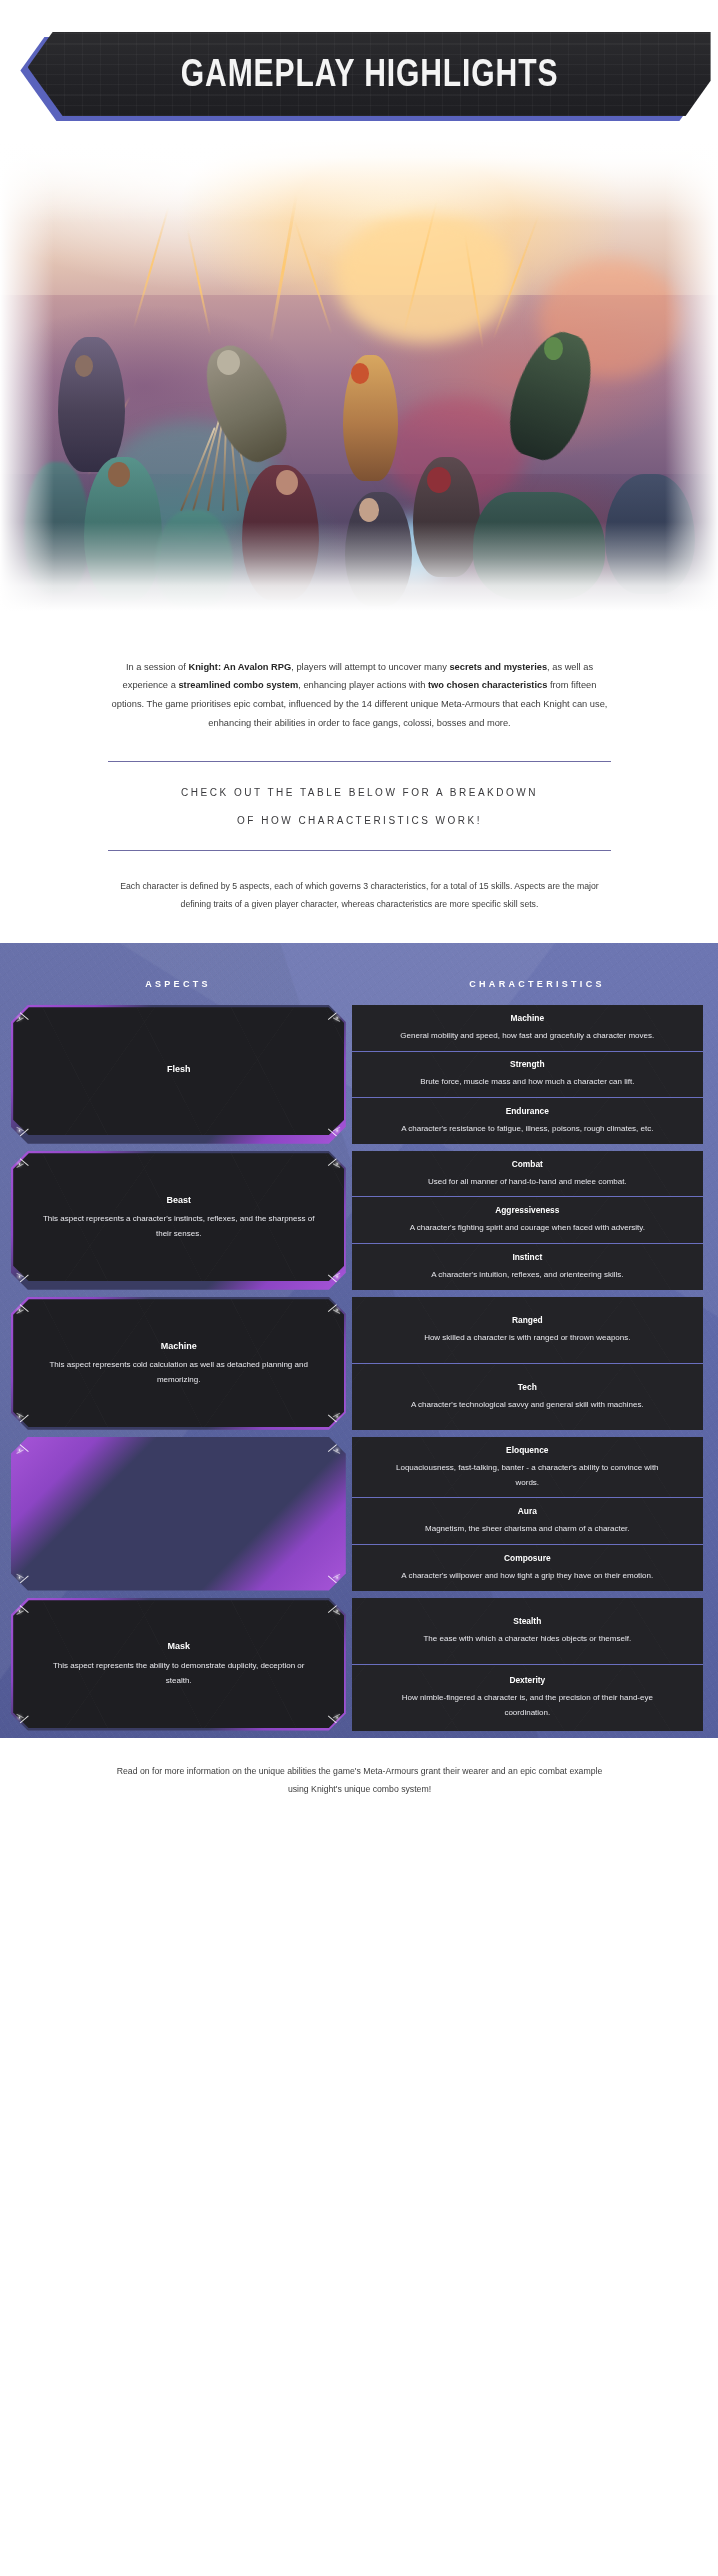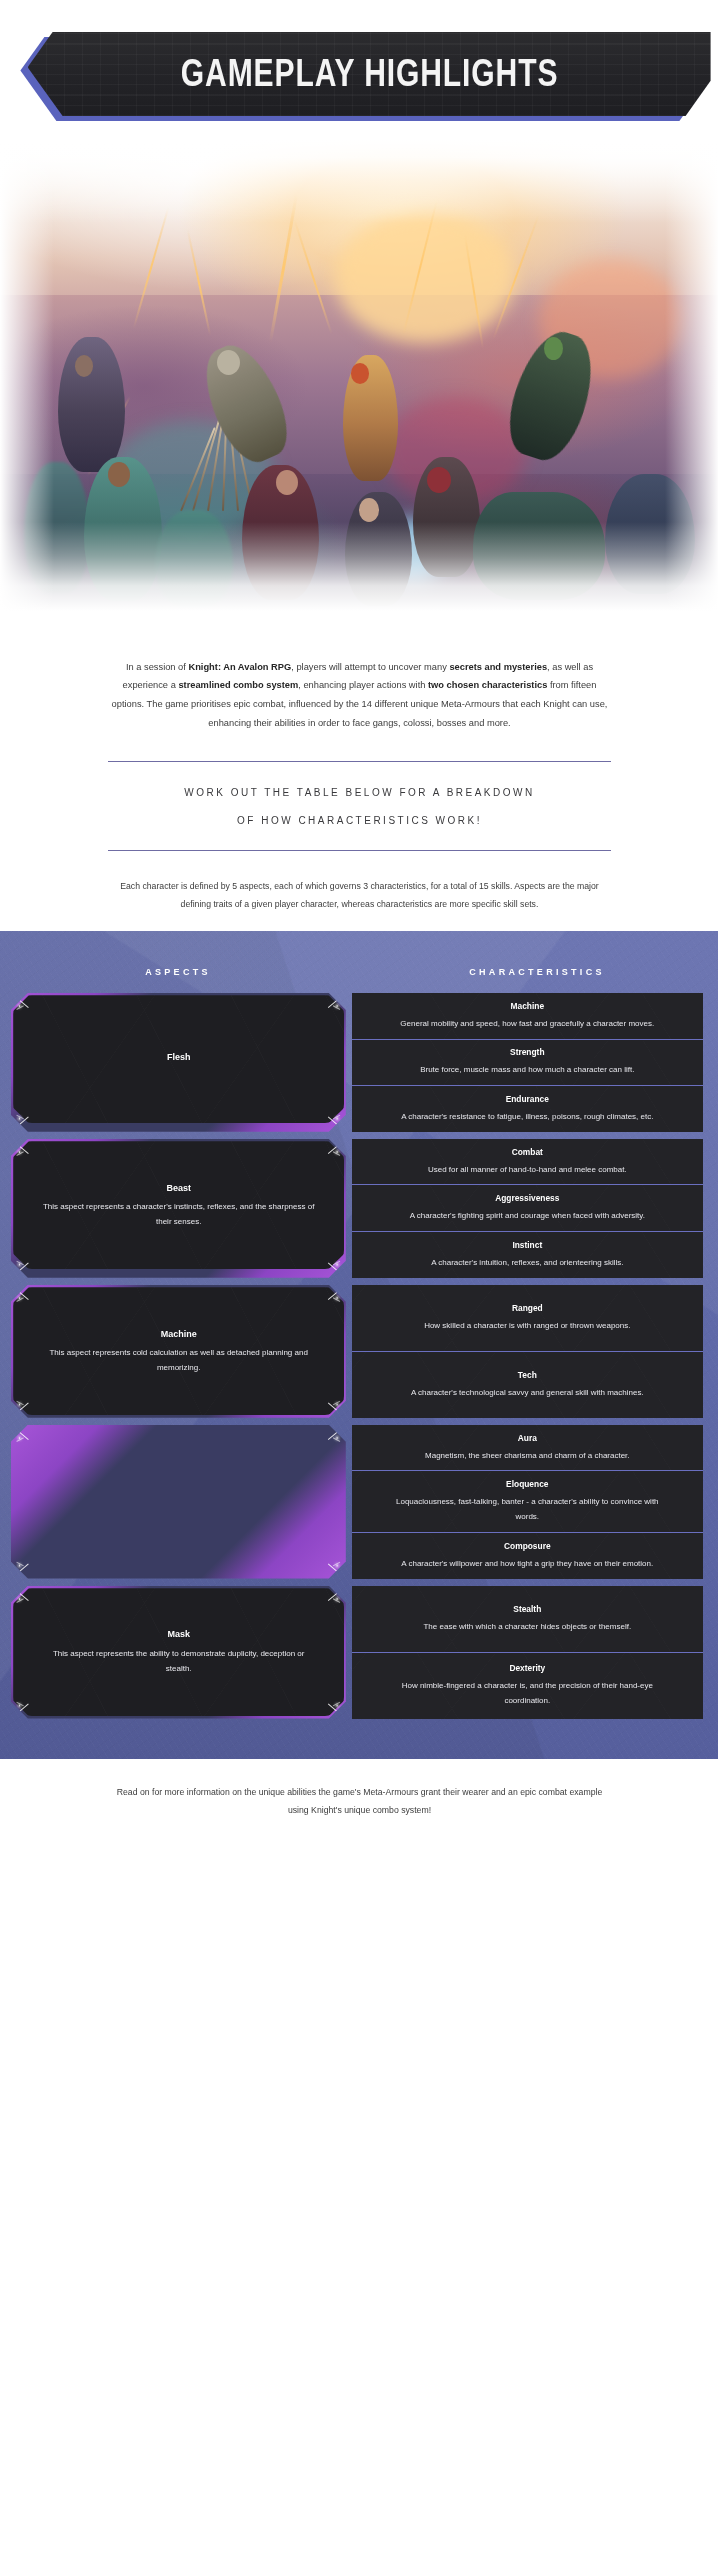--- a/index.html
+++ b/index.html
@@ -123,29 +123,29 @@
   .subcopy{
     width:479px;margin:26px auto 0;
     text-align:center;
     font-size:8.7px;
     line-height:18px;
     color:#3c3c3c;
   }
 
   
   .table-section{
-    margin-top:18px;
+    margin-top:30px;
     background:
       linear-gradient(127deg, rgba(255,255,255,.055) 0 42%, rgba(0,0,0,0) 42.2%),
       linear-gradient(212deg, rgba(255,255,255,.05) 0 30%, rgba(0,0,0,0) 30.2%),
       linear-gradient(72deg, rgba(0,0,0,.05) 0 55%, rgba(0,0,0,0) 55.2%),
       repeating-linear-gradient(58deg, rgba(255,255,255,.022) 0 0.6px, rgba(0,0,0,0) 0.6px 5.4px),
       repeating-linear-gradient(-36deg, rgba(0,0,0,.022) 0 0.6px, rgba(0,0,0,0) 0.6px 7.8px),
       linear-gradient(180deg,#656fae 0%, #5f69a8 50%, #565f9d 100%);
-    padding:0 0 33px;
+    padding:0 0 0;
   }
   .col-heads{
     display:flex;
     padding:36px 0 15.6px;
   }
   .col-head{
     color:#ffffff;
     font-size:9px;
     font-weight:700;
     letter-spacing:3.3px;
@@ -168,21 +168,20 @@
     background:
       repeating-linear-gradient(63deg, rgba(255,255,255,.018) 0 0.6px, rgba(0,0,0,0) 0.6px 84px),
       repeating-linear-gradient(-55deg, rgba(255,255,255,.016) 0 0.6px, rgba(0,0,0,0) 0.6px 114px),
       #1e1e22;
     clip-path:polygon(15.6px 0, calc(100% - 15.6px) 0, 100% 15.6px, 100% calc(100% - 15.6px), calc(100% - 15.6px) 100%, 15.6px 100%, 0 calc(100% - 15.6px), 0 15.6px);
     display:flex;flex-direction:column;align-items:center;justify-content:center;
     padding:13px 27.6px;
     box-sizing:border-box;
     text-align:center;
     z-index:2;
-    border-radius:19px;
   }
   .aspect-frame{
     position:relative;
     width:335px;
     padding:2.4px;
     box-sizing:border-box;
     background:linear-gradient(135deg,#a755d8 0%, #8c45c4 18%, #3a3c62 30%, #3a3c62 70%, #8c45c4 82%, #a755d8 100%);
     clip-path:polygon(17px 0, calc(100% - 17px) 0, 100% 17px, 100% calc(100% - 17px), calc(100% - 17px) 100%, 17px 100%, 0 calc(100% - 17px), 0 17px);
   }
   .aspect-frame .aspect-card{width:331px;}
@@ -311,21 +310,21 @@
     </div>
   </div>
 
   <p class="intro">
     <span>In a session of </span><b>Knight: An Avalon RPG</b><span>, players will attempt to uncover many </span><b>secrets and mysteries</b><span>, as well as experience a </span><b>streamlined combo system</b><span>, enhancing player actions with </span><b>two chosen characteristics</b><span> from fifteen options. The game prioritises epic combat, influenced by the 14 different unique Meta-Armours that each Knight can use, enhancing their abilities in order to face gangs, colossi, bosses and more.</span>
   </p>
 
   <div class="rule-block">
     <div class="rule"></div>
     <div class="rule-text">
-      <div>WORK OUT THE TABLE BELOW FOR A BREAKDOWN</div>
+      <div>CHECK OUT THE TABLE BELOW FOR A BREAKDOWN</div>
       <div>OF HOW CHARACTERISTICS WORK!</div>
     </div>
     <div class="rule"></div>
   </div>
 
   <p class="subcopy">Each character is defined by 5 aspects, each of which governs 3 characteristics, for a total of 15 skills. Aspects are the major defining traits of a given player character, whereas characteristics are more specific skill sets.</p>
 
   <div class="table-section">
     <div class="col-heads">
       <div class="col-head aspects">ASPECTS</div>
@@ -471,26 +470,26 @@
               <i class="c"></i>
             </span>
             <span class="corner-spark br">
               <i class="a"></i>
               <i class="b"></i>
               <i class="c"></i>
             </span>
           </div>
           <div class="char-col">
             <div class="char-cell">
+              <div class="char-name">Eloquence</div>
+              <div class="char-desc">Loquaciousness, fast-talking, banter - a character's ability to convince with words.</div>
+            </div>
+            <div class="char-cell">
               <div class="char-name">Aura</div>
               <div class="char-desc">Magnetism, the sheer charisma and charm of a character.</div>
-            </div>
-            <div class="char-cell">
-              <div class="char-name">Eloquence</div>
-              <div class="char-desc">Loquaciousness, fast-talking, banter - a character's ability to convince with words.</div>
             </div>
             <div class="char-cell">
               <div class="char-name">Composure</div>
               <div class="char-desc">A character's willpower and how tight a grip they have on their emotion.</div>
             </div>
           </div>
         </div>
         <div class="aspect-row">
           <div class="aspect-frame">
             <div class="aspect-card">

